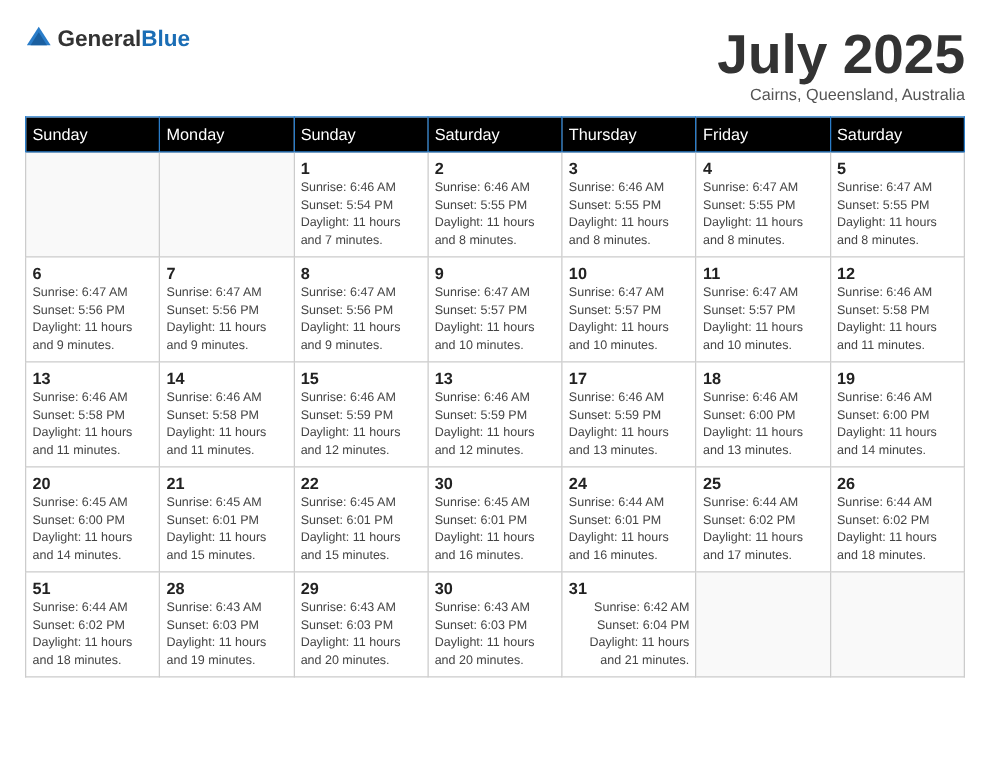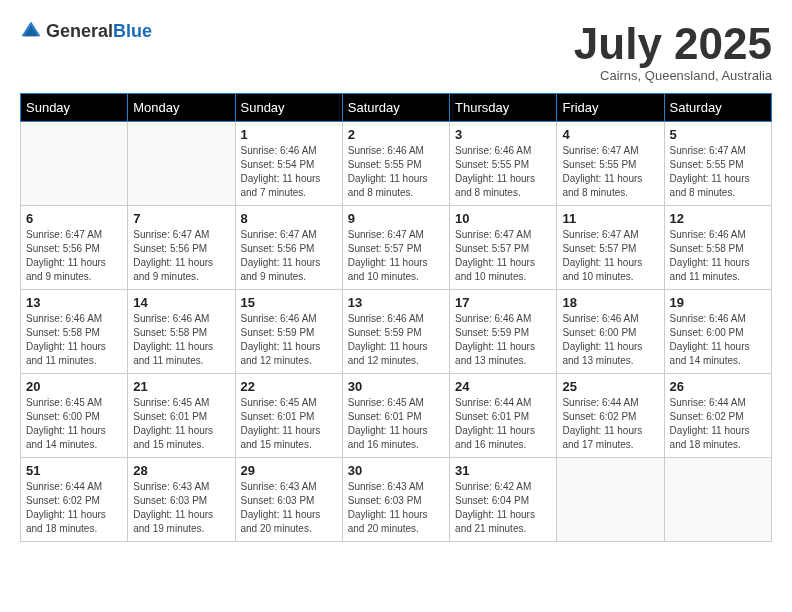--- a/index.html
+++ b/index.html
@@ -307,21 +307,21 @@
 Daylight: 11 hours and 20 minutes.</div>
         </td>
         <td>
           <span class="day-number">30</span>
           <div class="day-info" style="white-space: pre-line;">Sunrise: 6:43 AM
 Sunset: 6:03 PM
 Daylight: 11 hours and 20 minutes.</div>
         </td>
         <td>
           <span class="day-number">31</span>
-          <div class="day-info" style="white-space: pre-line;">Sunrise: 6:42 AM
+          <div class="day-info" style="white-space: pre-line; text-align: right;">Sunrise: 6:42 AM
 Sunset: 6:04 PM
 Daylight: 11 hours and 21 minutes.</div>
         </td>
         <td class="empty"></td>
         <td class="empty"></td>
       </tr>
     </tbody>
 </table>
 
 </body></html>

